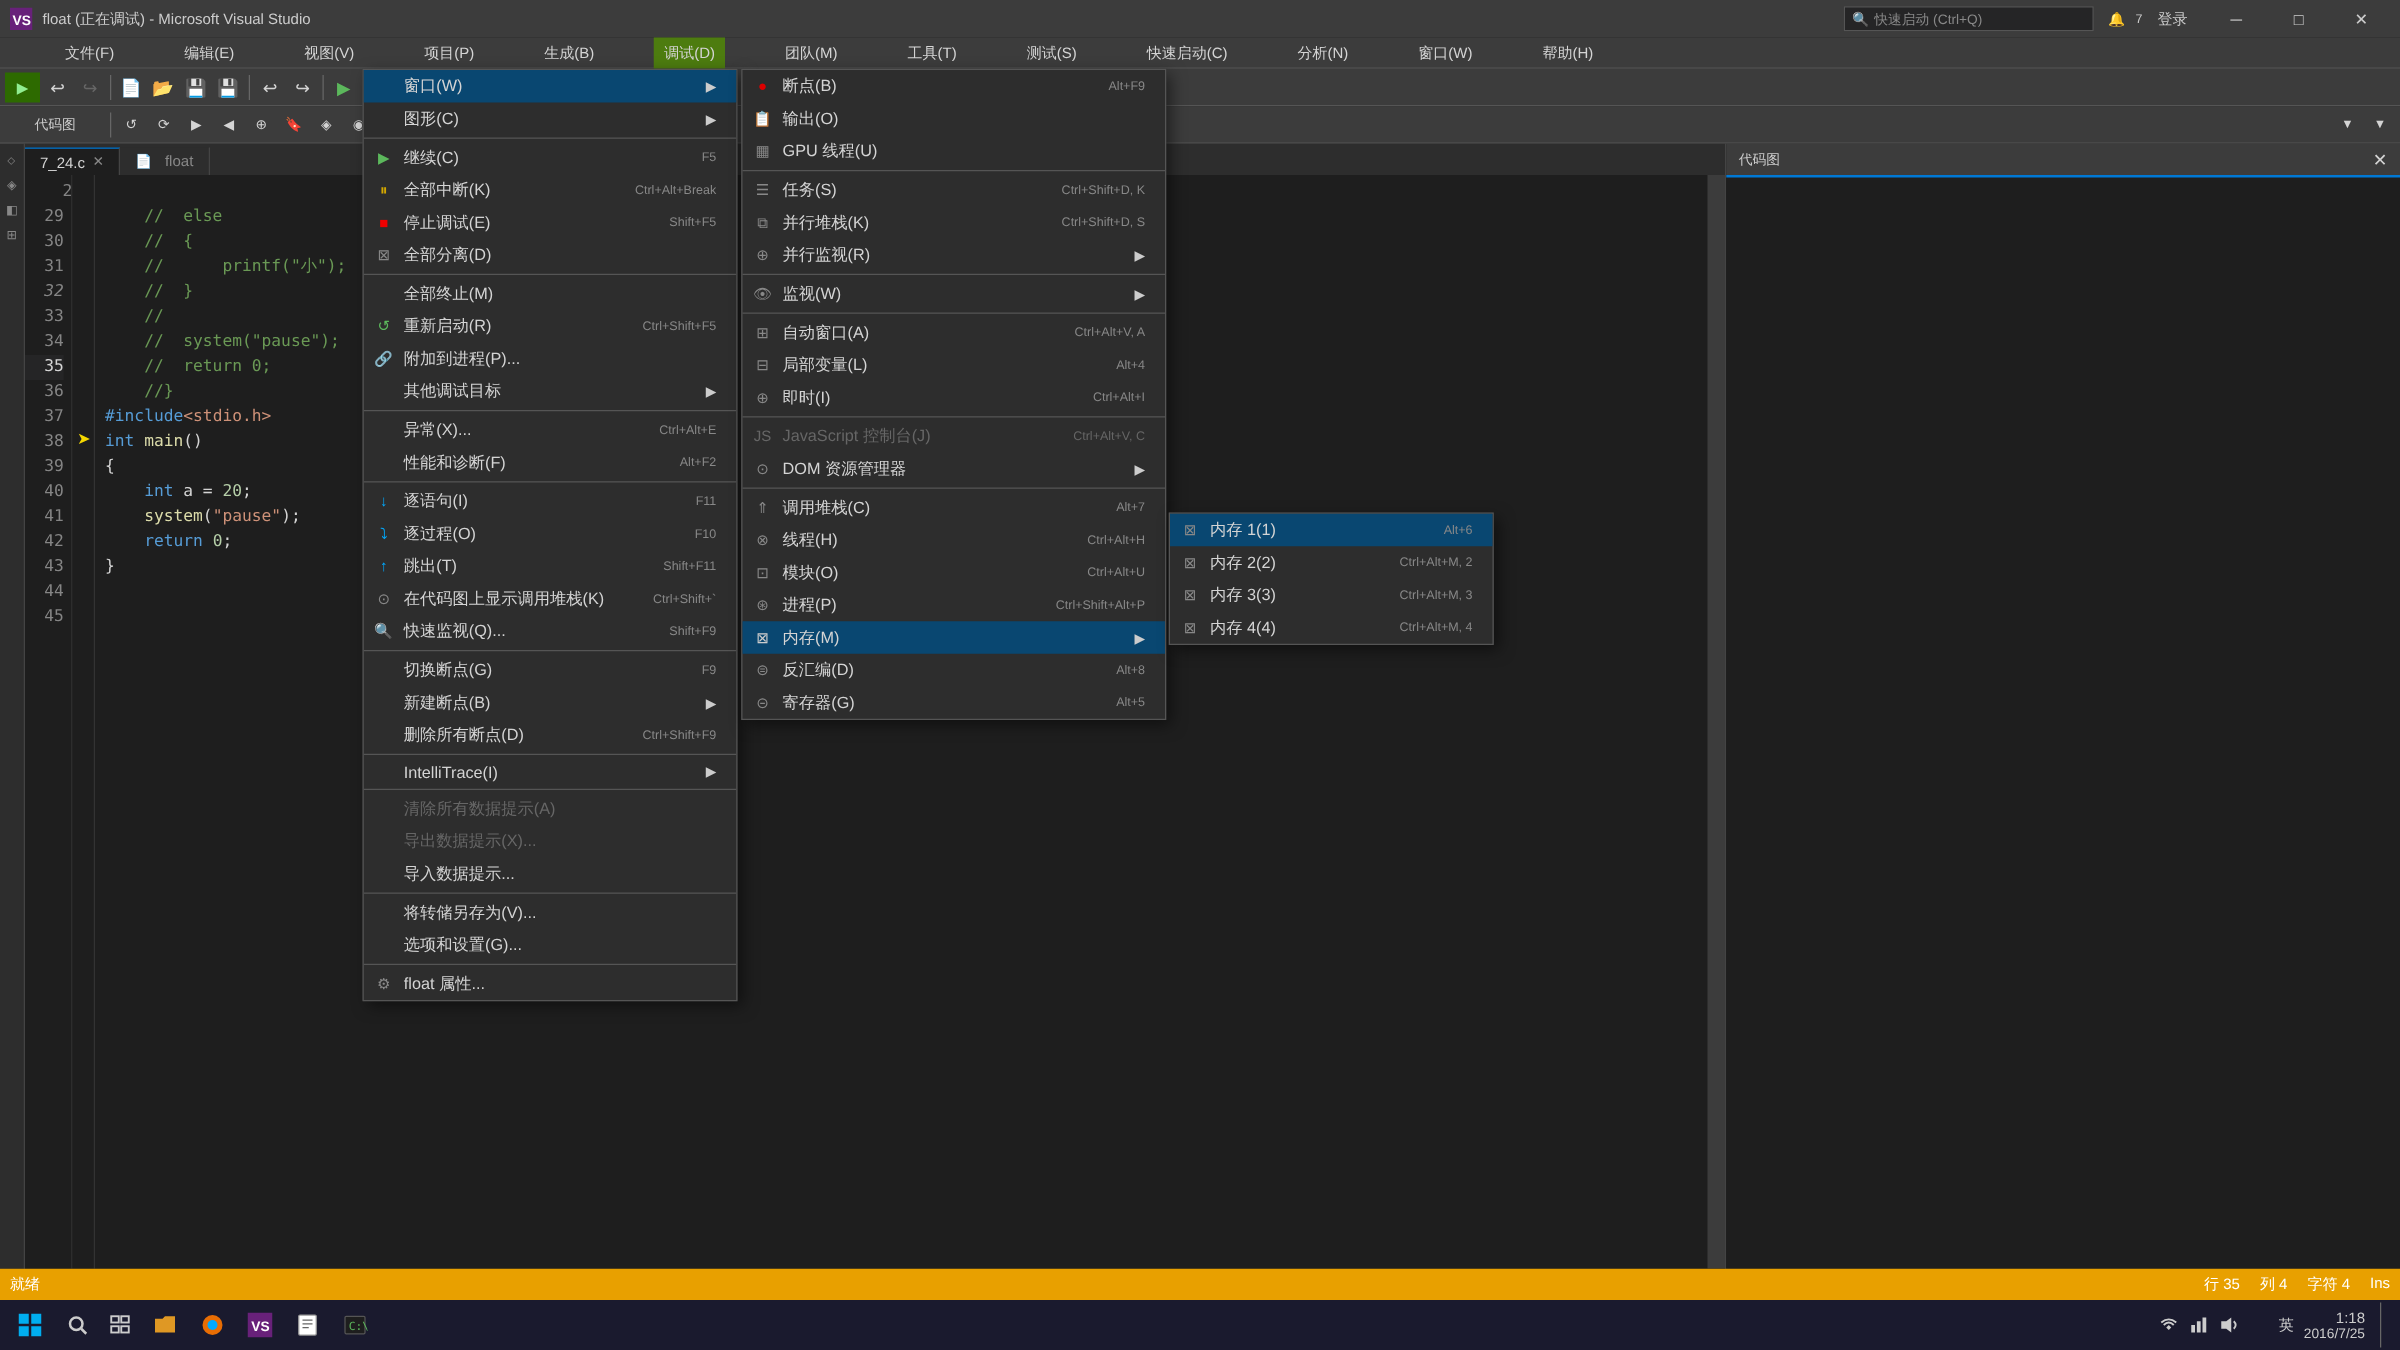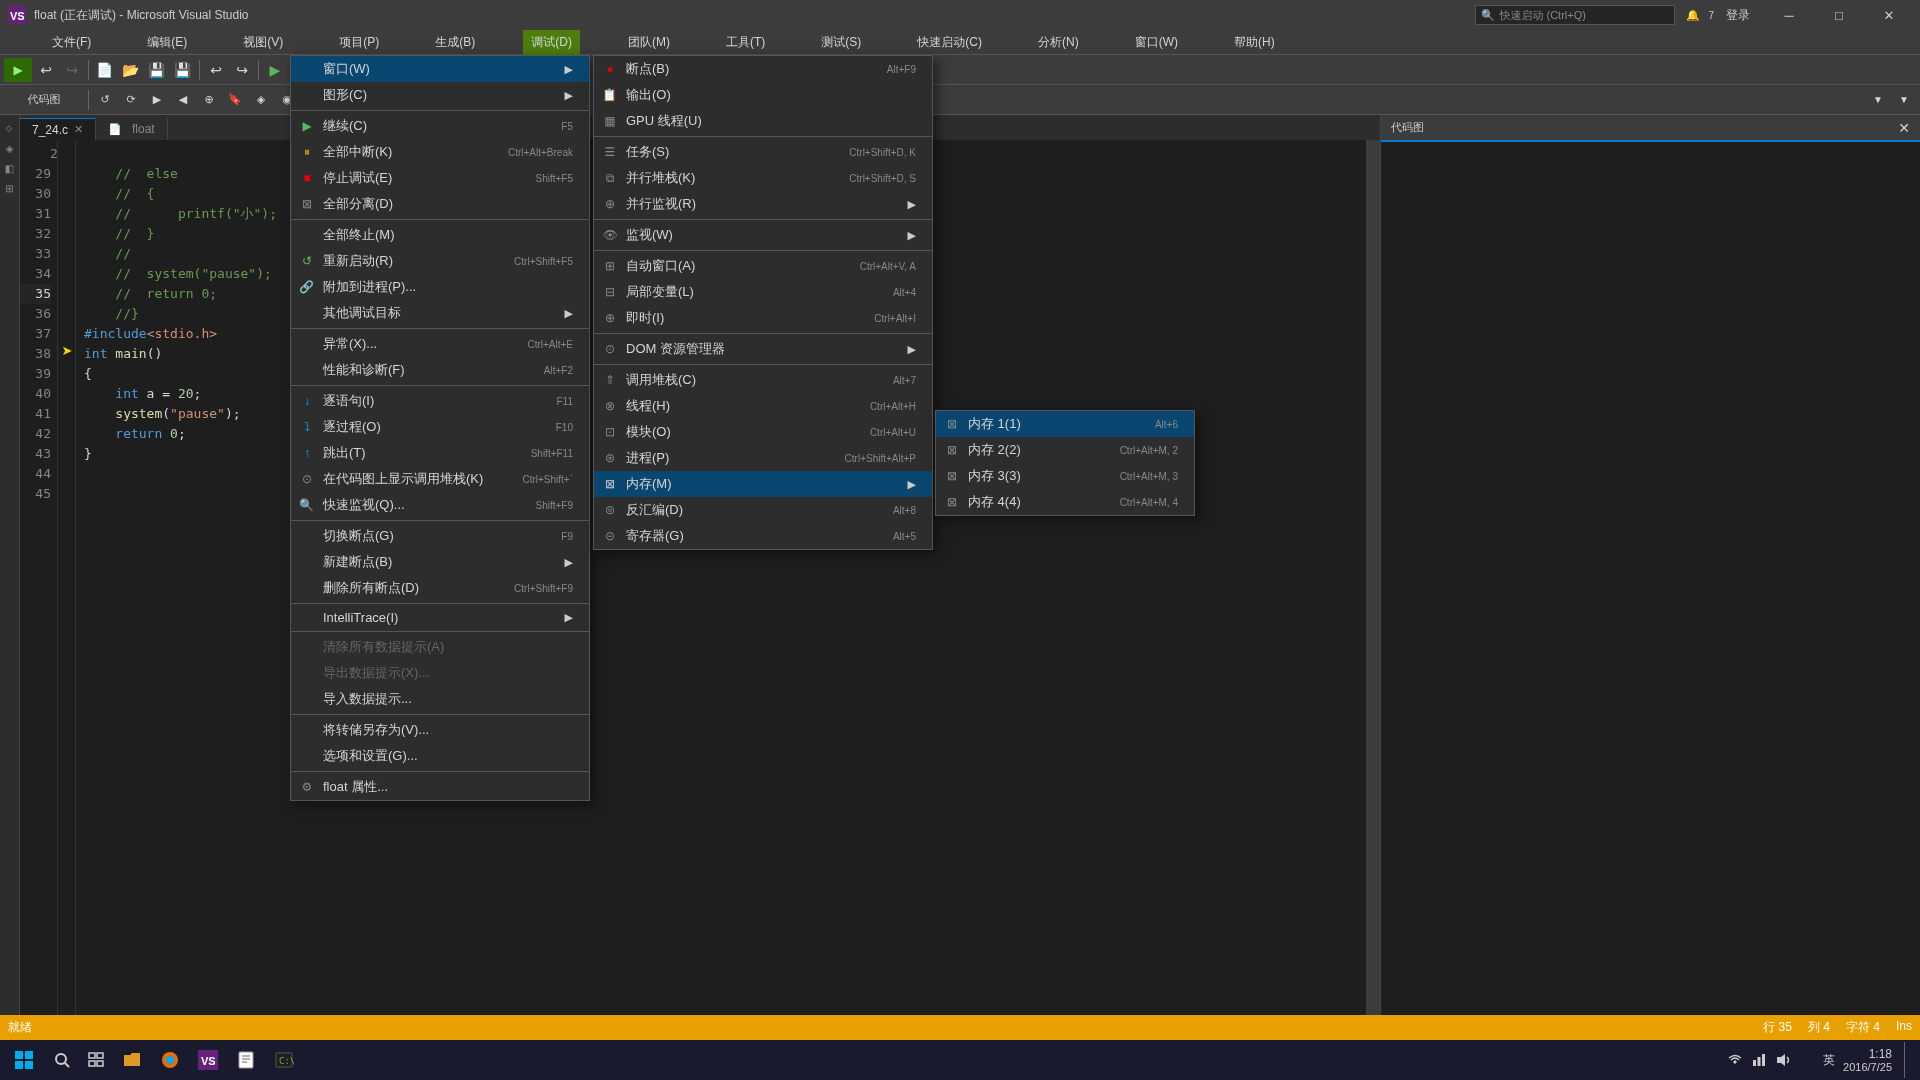--- a/index.html
+++ b/index.html
@@ -239,21 +239,21 @@
         </div>
       </div>
 
       <div class="code-area" style="flex:1; overflow:hidden;">
 
         <div class="line-numbers" style="width:38px;position:relative;">
           <div style="line-height:20px;padding-left:30px;">28</div>
           <div style="line-height:20px;">29</div>
           <div style="line-height:20px;">30</div>
           <div style="line-height:20px;">31</div>
-          <div style="line-height:20px;">32</div>
+          <div style="line-height:20px;font-style:italic;">32</div>
           <div style="line-height:20px;">33</div>
           <div style="line-height:20px;">34</div>
           <div style="line-height:20px; background:#252526; color:#d4d4d4;">35</div>
           <div style="line-height:20px;">36</div>
           <div style="line-height:20px;">37</div>
           <div style="line-height:20px;">38</div>
           <div style="line-height:20px;">39</div>
           <div style="line-height:20px;">40</div>
           <div style="line-height:20px;">41</div>
           <div style="line-height:20px;">42</div>
@@ -472,20 +472,25 @@
       <span class="icon-left" style="color:#888;">⊟</span>
       <span>局部变量(L)</span>
       <span class="shortcut">Alt+4</span>
     </div>
     <div class="ctx-item">
       <span class="icon-left" style="color:#888;">⊕</span>
       <span>即时(I)</span>
       <span class="shortcut">Ctrl+Alt+I</span>
     </div>
     <div class="ctx-sep"></div>
+    <div class="ctx-item disabled">
+      <span class="icon-left" style="color:#666;">JS</span>
+      <span>JavaScript 控制台(J)</span>
+      <span class="shortcut" style="color:#666;">Ctrl+Alt+V, C</span>
+    </div>
     <div class="ctx-item">
       <span class="icon-left" style="color:#888;">⊙</span>
       <span>DOM 资源管理器</span>
       <span class="arrow">▶</span>
     </div>
     <div class="ctx-sep"></div>
     <div class="ctx-item">
       <span class="icon-left" style="color:#888;">⇑</span>
       <span>调用堆栈(C)</span>
       <span class="shortcut">Alt+7</span>

